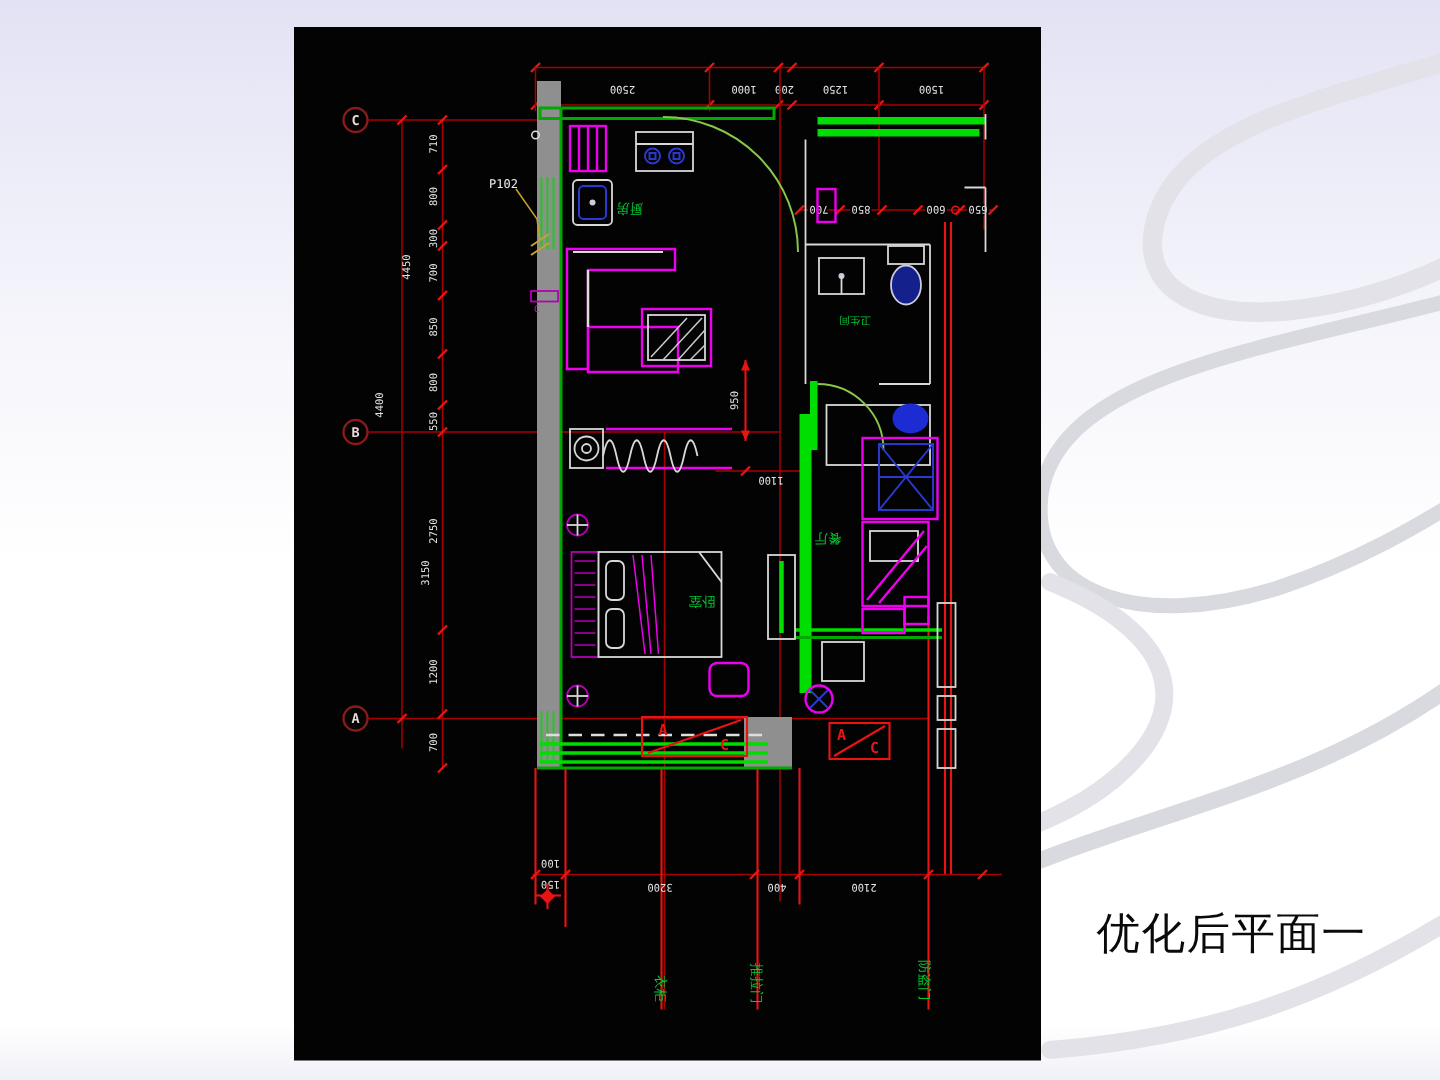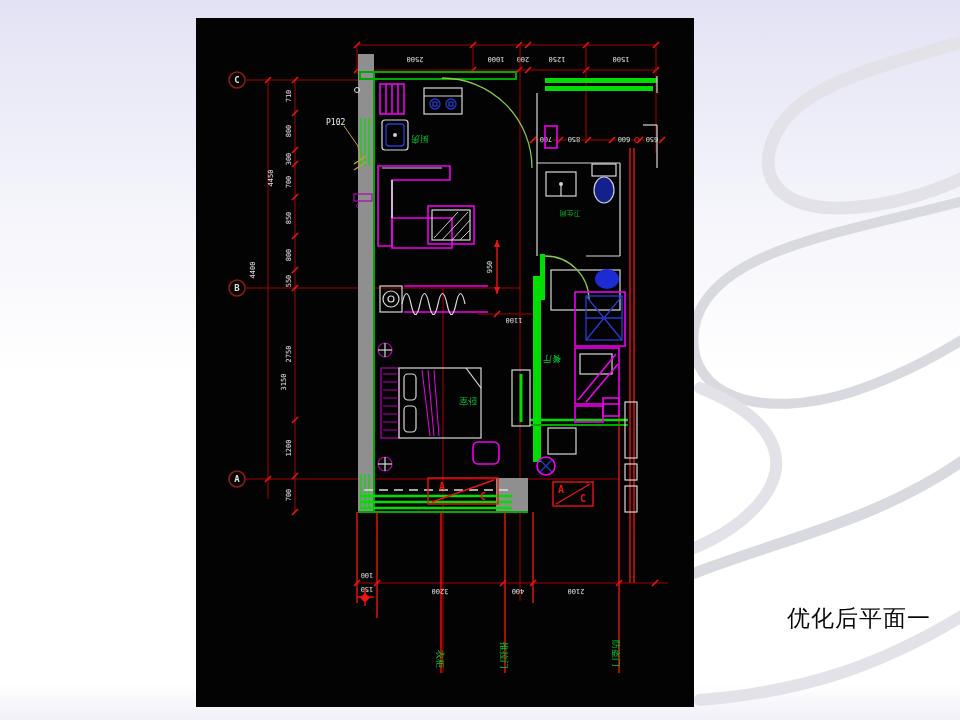--- a/index.html
+++ b/index.html
@@ -10,21 +10,21 @@
   }
   .slide{position:relative;width:960px;height:720px;}
   .swirls{position:absolute;left:0;top:0;width:960px;height:720px;}
   .cad-panel{
     position:absolute;left:196px;top:18px;width:498px;height:689px;
     background:var(--canvas);
   }
   .cad-panel svg{display:block;width:498px;height:689px;}
   .caption{
     position:absolute;left:731px;top:603px;width:200px;
-    font-size:23px;letter-spacing:1px;color:var(--caption);text-align:right;
+    font-size:29px;letter-spacing:1px;color:var(--caption);
   }
   
   .dim   {stroke:var(--dim_red);stroke-width:1;fill:none;}
   .dimB  {stroke:var(--bright_red);stroke-width:1.4;fill:none;}
   .tick  {stroke:var(--bright_red);stroke-width:1.6;}
   .wallG {stroke:var(--wall_green);stroke-width:2;fill:none;}
   .wallGB{stroke:var(--bright_green);stroke-width:2.4;fill:none;}
   .arc   {stroke:var(--lt_green);stroke-width:1.3;fill:none;}
   .wht   {stroke:var(--white_line);stroke-width:1.2;fill:none;}
   .mag   {stroke:var(--magenta);stroke-width:1.2;fill:none;}

